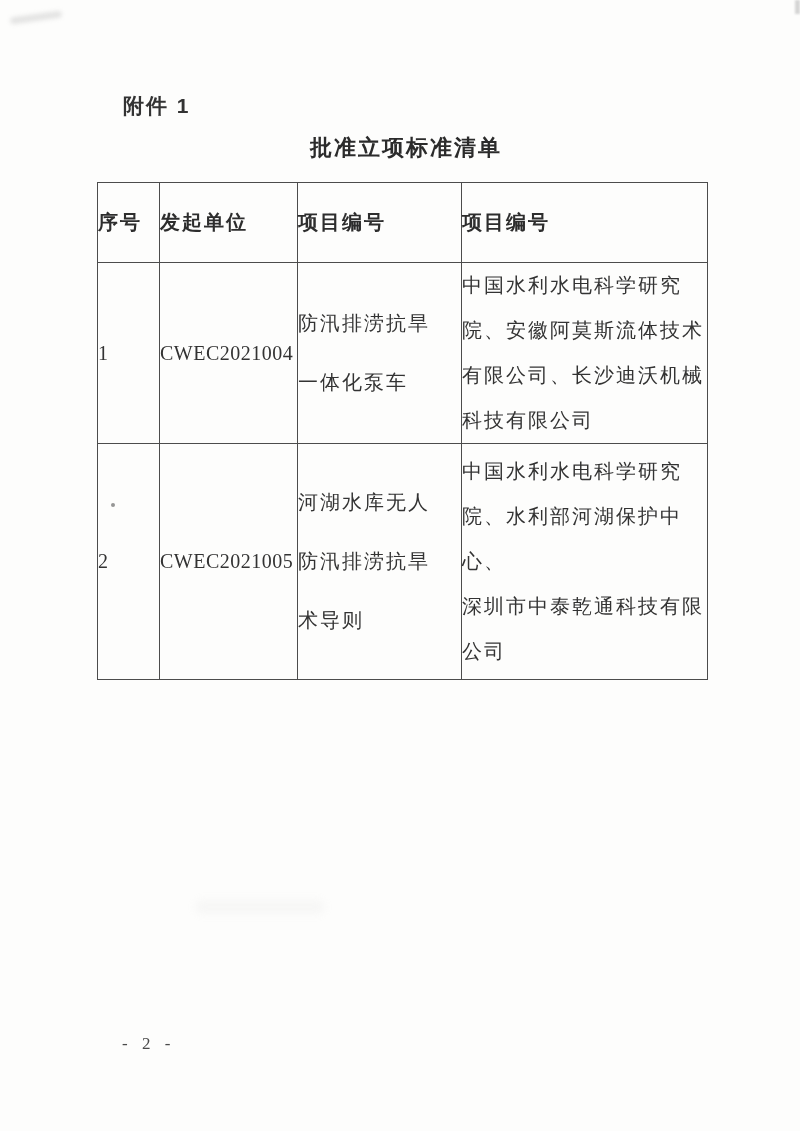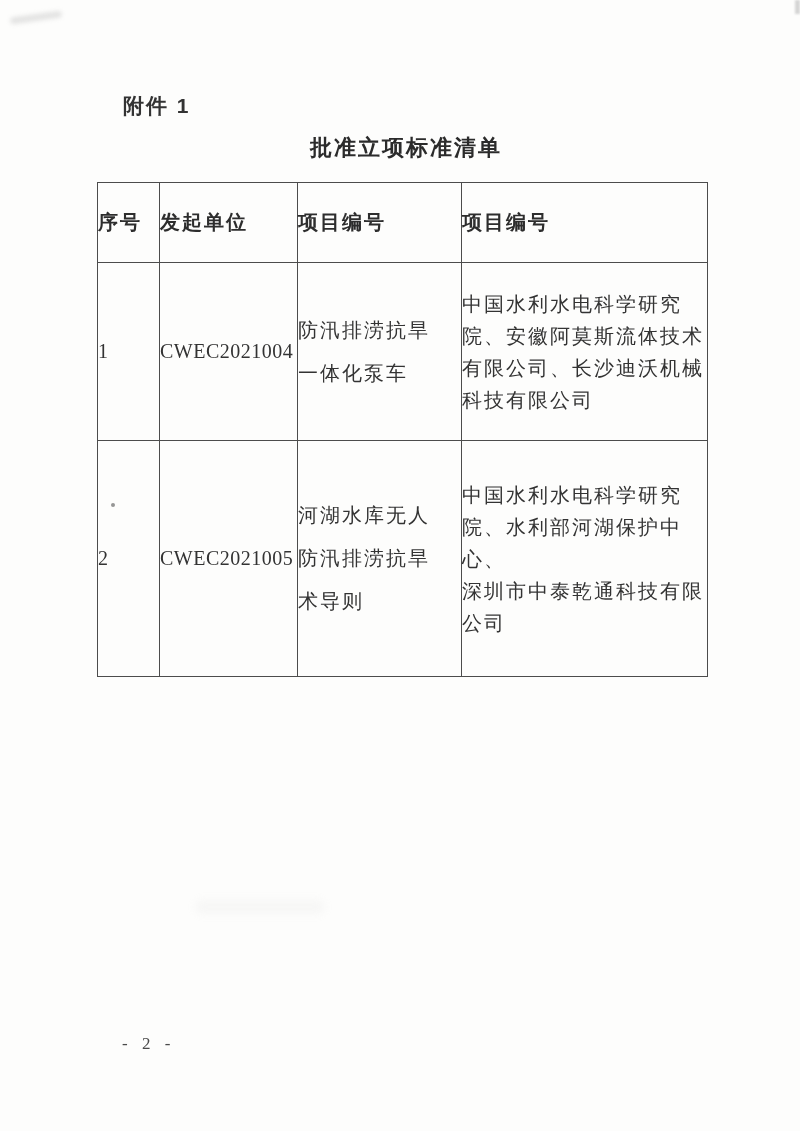--- a/index.html
+++ b/index.html
@@ -67,27 +67,27 @@
   .row-1 td { height: 177px; }
   .row-2 td { height: 235px; }
   .cell-no { font-size: 19px; }
   .cell-code {
     font-family: "Liberation Serif", serif;
     letter-spacing: 0.5px;
     margin-left: 23px;
   }
   .cell-name {
     white-space: pre-line;
-    line-height: 43px;
+    line-height: 59px;
     letter-spacing: 2px;
   }
   .cell-sponsors {
     text-align: left;
     white-space: pre-line;
-    line-height: 32px;
+    line-height: 45px;
     letter-spacing: 2px;
     padding: 4px 6px 4px 9px;
   }
   .pageno {
     position: absolute;
     left: 122px;
     top: 1034px;
     font-size: 17px;
     letter-spacing: 5px;
     color: #4a4a4a;

